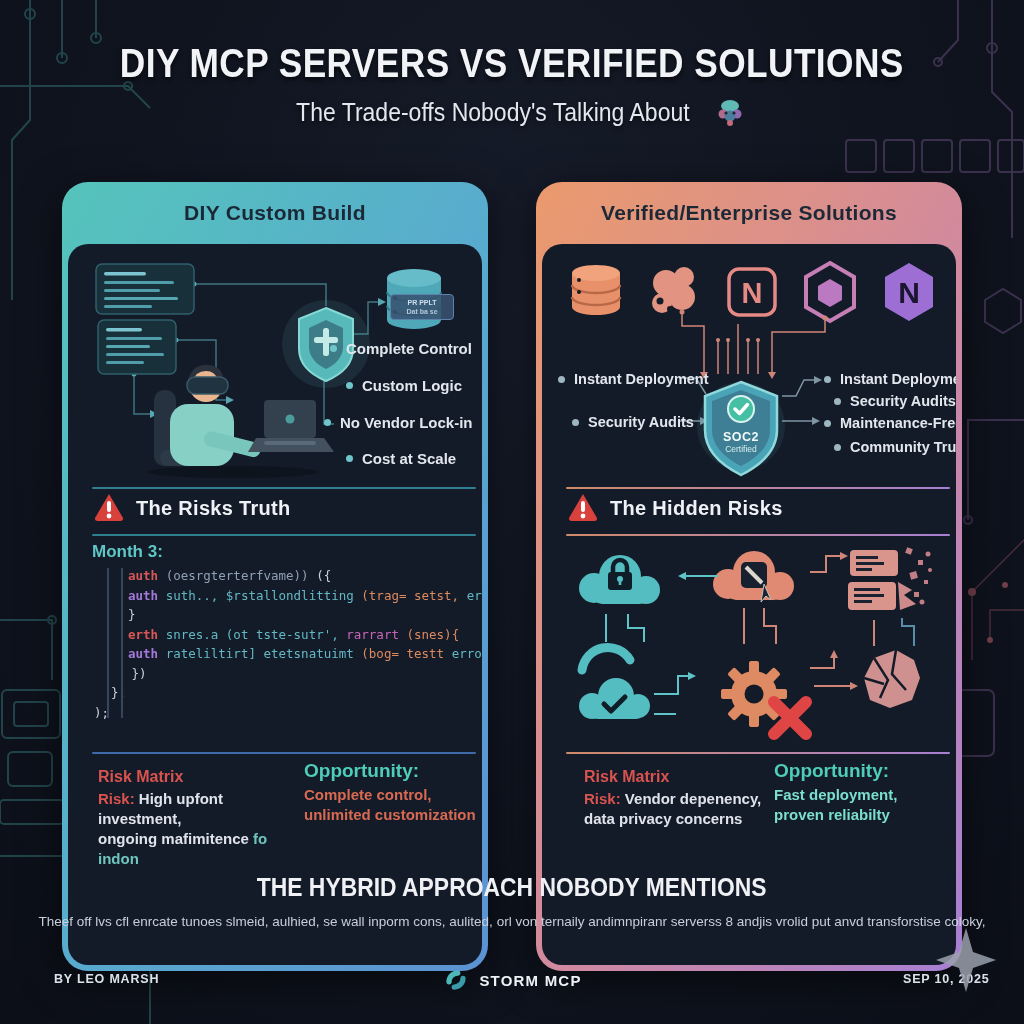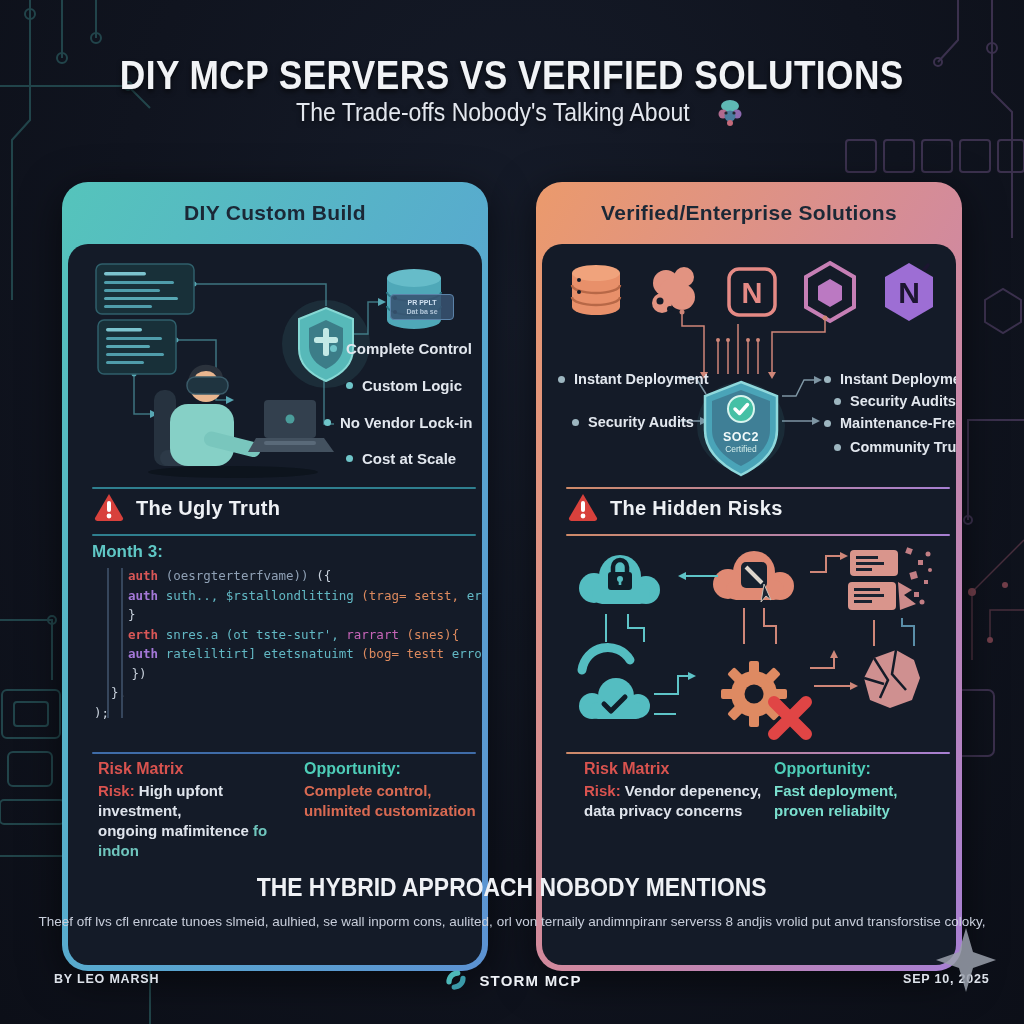--- a/index.html
+++ b/index.html
@@ -1,21 +1,21 @@
 <!DOCTYPE html>
 <html><head>
 <meta charset="utf-8">
 <style>
   html,body{margin:0;padding:0;background:#06080d;}
   .stage{position:relative;width:1024px;height:1024px;overflow:hidden;
     background:radial-gradient(ellipse at 50% 30%, #161c2a 0%, #10141f 55%, #0c0f18 100%);
     font-family:"Liberation Sans",sans-serif;color:#e8ecf2;}
   .abs{position:absolute;}
   
-  .page-title{top:52px;left:0;width:100%;text-align:center;font-size:41px;font-weight:bold;
+  .page-title{top:40px;left:0;width:100%;text-align:center;font-size:41px;font-weight:bold;
     color:#f1f3f6;letter-spacing:.5px;text-shadow:0 3px 6px rgba(0,0,0,.6);}
   .page-title .squeeze{display:inline-block;transform:scaleX(.86);white-space:nowrap;}
   .page-subtitle{top:96px;left:0;width:100%;text-align:center;font-size:25px;color:#e3e7ee;
     text-shadow:0 2px 5px rgba(0,0,0,.6);}
   .page-subtitle .squeeze{display:inline-block;transform:scaleX(.92);white-space:nowrap;vertical-align:middle;}
   .emoji-svg{vertical-align:middle;margin-left:8px;}
   
   .card{position:absolute;top:182px;width:426px;height:789px;border-radius:26px;
     box-shadow:0 10px 40px rgba(0,0,0,.55);}
   .card.left{left:62px;background:linear-gradient(120deg,#55c4bb 0%,#58a9cf 55%,#5c92d2 100%);}
@@ -40,22 +40,22 @@
     font-size:12.5px;line-height:19.5px;white-space:nowrap;}
   .guide{position:absolute;top:2px;height:150px;width:2px;background:#36465c;}
   .tok-red{color:#d95757;font-weight:bold;}
   .tok-purple{color:#a478d8;font-weight:bold;}
   .tok-teal{color:#62b8c4;}
   .tok-orange{color:#dd8a5e;}
   .tok-magenta{color:#c765b8;}
   .tok-gray{color:#8fa0b5;}
   .tok-white{color:#c9d2dd;}
   
-  .rm-title{font-size:16px;font-weight:bold;color:#d9534f;margin-bottom:3px;}
-  .op-title{font-size:16px;font-weight:bold;color:#4ecdb8;margin-bottom:3px;}
+  .rm-title{font-size:16px;font-weight:bold;color:#d9534f;margin-bottom:3px;margin-top:8px;}
+  .op-title{font-size:19px;font-weight:bold;color:#4ecdb8;margin-bottom:3px;}
   .rm-body{font-size:15px;font-weight:bold;color:#dfe4ec;line-height:20px;}
   .rm-label{color:#d9534f;}
   .teal-text{color:#6fc5bd;}
   .op-body-warm{font-size:15px;font-weight:bold;color:#d96a52;line-height:20px;}
   .op-body-teal{font-size:15px;font-weight:bold;color:#7adfce;line-height:20px;}
   
   .soc2-text{position:absolute;text-align:center;color:#f2fafa;}
   .soc2-l1{font-size:12.5px;font-weight:bold;letter-spacing:.5px;}
   .soc2-l2{font-size:8.5px;color:#d5efec;}
   .db-badge{position:absolute;background:rgba(56,82,112,.88);border:1px solid #5b82a8;border-radius:4px;
@@ -234,21 +234,21 @@
         </div>
 
       <div class="divider div-teal" style="top:243px;"></div>
 
       <div class="sec-head" style="left:26px;top:250px;">
         <svg width="30" height="28" viewBox="0 0 30 28">
             <path d="M15 1 L29 25 a2.5 2.5 0 0 1 -2.2 3 H3.2 A2.5 2.5 0 0 1 1 25 Z" fill="#d8413c" transform="translate(0,-1)"></path>
             <rect x="13" y="7" width="4" height="11" rx="2" fill="#fff"></rect>
             <circle cx="15" cy="22" r="2.4" fill="#fff"></circle>
           </svg>
-        <span class="txt">The Ugly Truth</span>
+        <span class="txt">The Risks Truth</span>
       </div>
 
       <div class="divider div-teal" style="top:290px;"></div>
 
       <div class="abs month" style="left:24px;top:298px;">Month 3:</div>
 
       <div class="codeblock">
         <div class="guide" style="left:13px;"></div>
         <div class="guide" style="left:27px;"></div>
         <div>

